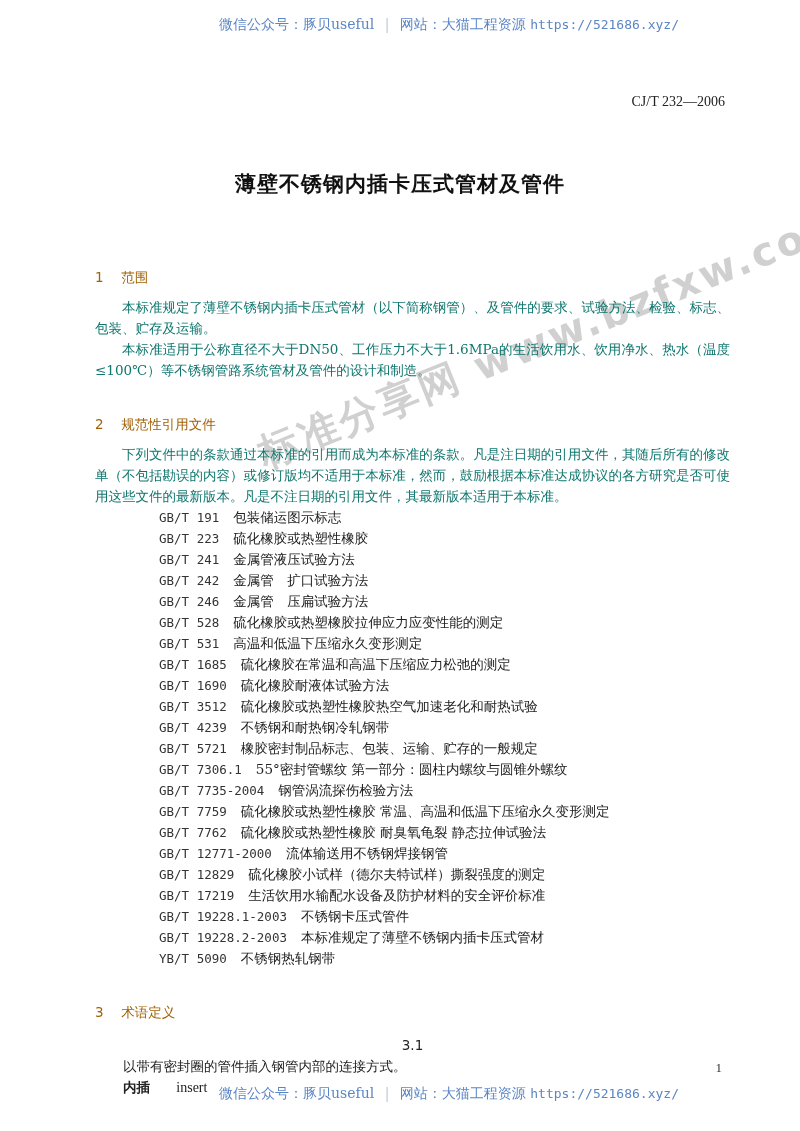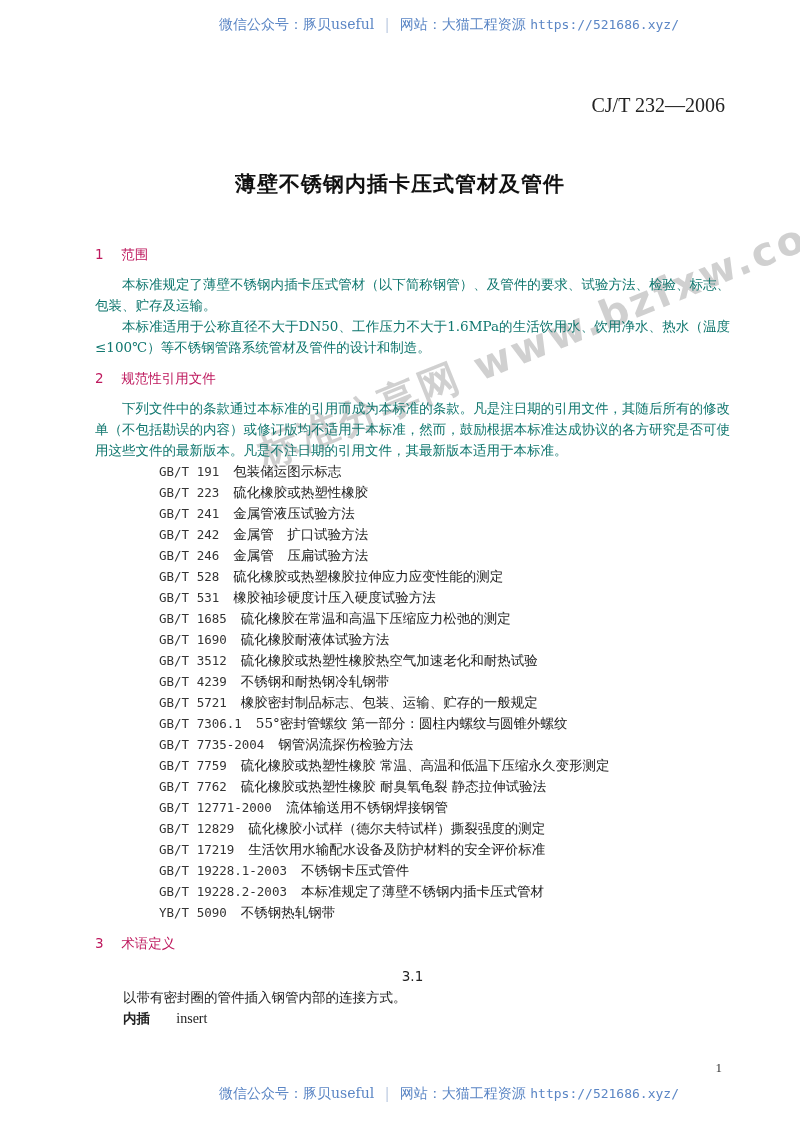--- a/index.html
+++ b/index.html
@@ -34,21 +34,21 @@
       font-size: 13px;
     }
     .banner-top { top: 16px; }
     .banner-bottom { top: 1085px; }
 
     .std-code {
       position: absolute;
       top: 94px;
       right: 75px;
       font-family: "Liberation Serif", "DejaVu Serif", serif;
-      font-size: 20px;
+      font-size: 14px;
       color: #222;
     }
     .doc-title {
       position: absolute;
       top: 170px;
       left: 0;
       width: 800px;
       text-align: center;
       font-family: "DejaVu Sans", "Liberation Sans", sans-serif;
       font-weight: bold;
@@ -58,23 +58,24 @@
     }
     .content {
       position: absolute;
       left: 95px;
       top: 243px;
       width: 635px;
     }
     .sec-head {
       font-family: "DejaVu Sans", "Liberation Sans", sans-serif;
       font-size: 13.5px;
-      color: #be185d;
+      color: #a16207;
       height: 22px;
       line-height: 22px;
+      margin-top: 23px;
     }
     .sec-head .num {
       display: inline-block;
       width: 22px;
     }
     .para {
       font-size: 13.5px;
       line-height: 21px;
       text-indent: 27px;
       text-align: justify;
@@ -179,21 +180,21 @@
   <div style="height:9px"></div>
   <div class="para">下列文件中的条款通过本标准的引用而成为本标准的条款。凡是注日期的引用文件，其随后所有的修改单（不包括勘误的内容）或修订版均不适用于本标准，然而，鼓励根据本标准达成协议的各方研究是否可使用这些文件的最新版本。凡是不注日期的引用文件，其最新版本适用于本标准。</div>
 
   <ul class="ref-list">
     <li class="ref-item"><span class="ref-code">GB/T 191</span><span>包装储运图示标志</span></li>
     <li class="ref-item"><span class="ref-code">GB/T 223</span><span>硫化橡胶或热塑性橡胶</span></li>
     <li class="ref-item"><span class="ref-code">GB/T 241</span><span>金属管液压试验方法</span></li>
     <li class="ref-item"><span class="ref-code">GB/T 242</span><span>金属管　扩口试验方法</span></li>
     <li class="ref-item"><span class="ref-code">GB/T 246</span><span>金属管　压扁试验方法</span></li>
     <li class="ref-item"><span class="ref-code">GB/T 528</span><span>硫化橡胶或热塑橡胶拉伸应力应变性能的测定</span></li>
-    <li class="ref-item"><span class="ref-code">GB/T 531</span><span>橡胶袖珍硬度计压入硬度试验方法</span></li>
+    <li class="ref-item"><span class="ref-code">GB/T 531</span><span>高温和低温下压缩永久变形测定</span></li>
     <li class="ref-item"><span class="ref-code">GB/T 1685</span><span>硫化橡胶在常温和高温下压缩应力松弛的测定</span></li>
     <li class="ref-item"><span class="ref-code">GB/T 1690</span><span>硫化橡胶耐液体试验方法</span></li>
     <li class="ref-item"><span class="ref-code">GB/T 3512</span><span>硫化橡胶或热塑性橡胶热空气加速老化和耐热试验</span></li>
     <li class="ref-item"><span class="ref-code">GB/T 4239</span><span>不锈钢和耐热钢冷轧钢带</span></li>
     <li class="ref-item"><span class="ref-code">GB/T 5721</span><span>橡胶密封制品标志、包装、运输、贮存的一般规定</span></li>
     <li class="ref-item"><span class="ref-code">GB/T 7306.1</span><span>55°密封管螺纹 第一部分：圆柱内螺纹与圆锥外螺纹</span></li>
     <li class="ref-item"><span class="ref-code">GB/T 7735-2004</span><span>钢管涡流探伤检验方法</span></li>
     <li class="ref-item"><span class="ref-code">GB/T 7759</span><span>硫化橡胶或热塑性橡胶 常温、高温和低温下压缩永久变形测定</span></li>
     <li class="ref-item"><span class="ref-code">GB/T 7762</span><span>硫化橡胶或热塑性橡胶 耐臭氧龟裂 静态拉伸试验法</span></li>
     <li class="ref-item"><span class="ref-code">GB/T 12771-2000</span><span>流体输送用不锈钢焊接钢管</span></li>

